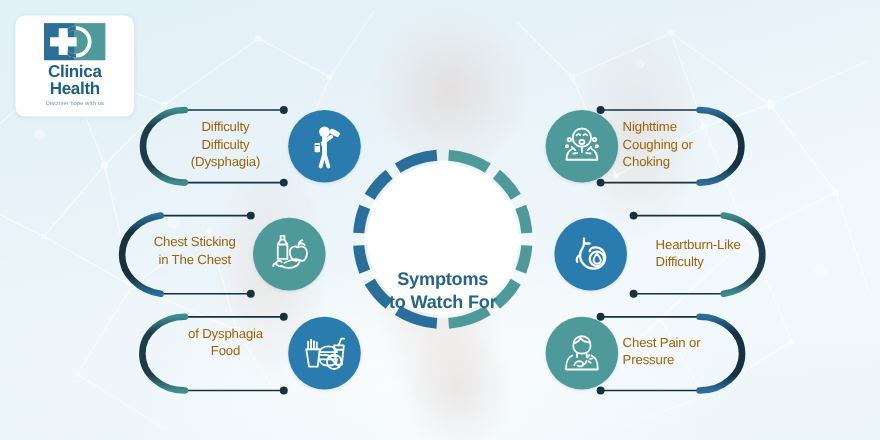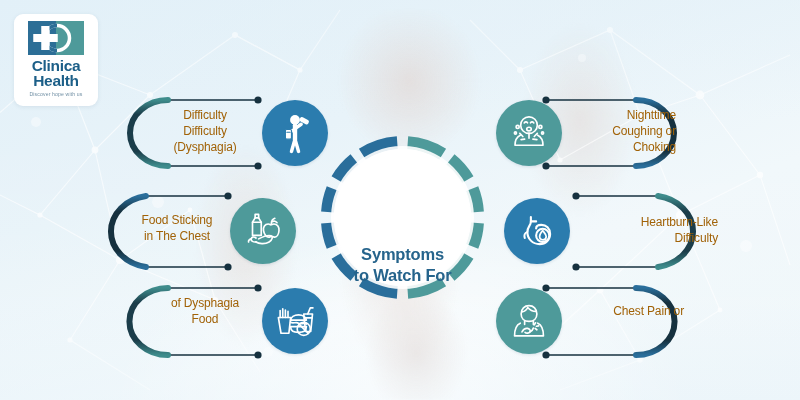--- a/index.html
+++ b/index.html
@@ -37,21 +37,21 @@
   }
   .bg-net{position:absolute;inset:0;opacity:.75;}
   .bg-veil{
     position:absolute;inset:0;
     background:linear-gradient(180deg, rgba(226,240,248,.28) 0%, rgba(255,255,255,.0) 30%, rgba(255,255,255,.10) 75%, rgba(233,244,250,.35) 100%);
   }
 
   
   .logo{position:absolute;left:14px;top:14px;width:96px;height:92px;}
   .logo-card{
-    width:84px;height:92px;border-radius:9px;background:#fff;
+    width:108px;height:92px;border-radius:9px;background:#fff;
     box-shadow:0 1px 4px rgba(40,80,110,.10);
     display:flex;flex-direction:column;align-items:center;
     padding-top:7px;box-sizing:border-box;
   }
   .logo-mark{width:56px;height:34px;display:block;}
   .logo-name{
     font-size:15.5px;font-weight:bold;color:#1c5f88;line-height:.98;
     text-align:center;margin-top:3px;letter-spacing:-.3px;
   }
   .logo-tag{
@@ -80,21 +80,21 @@
     position:absolute;width:66px;height:66px;border-radius:50%;
     display:flex;align-items:center;justify-content:center;
     box-shadow:0 1px 3px rgba(30,70,100,.13);
   }
   .node-icon svg{display:block;}
   .node-label{
     position:absolute;color:#a16207;font-weight:normal;
     font-size:12px;line-height:1.33;letter-spacing:-.15px;
   }
   .node-label.left{text-align:center;}
-  .node-label.right{text-align:right;}
+  .node-label.right{text-align:left;}
 
   .bracket{position:absolute;}
   .connector{position:absolute;}
 </style>
 </head>
 <body>
 
 <div class="stage">
 
   <div class="bg-base"></div>
@@ -286,21 +286,21 @@
         <path d="M24 20 L17 23" stroke-width="4"></path>
         <rect x="29" y="7" width="11" height="5.5" rx="2.2" transform="rotate(28 34 10)" fill="#fff" stroke="none"></rect>
         <rect x="13" y="20" width="7" height="11" rx="1.5" fill="#fff" stroke="#2B7CAE" stroke-width="1.4"></rect>
         <path d="M14.6 23.2 L18.4 23.2" stroke="#2B7CAE" stroke-width="1.2"></path>
       </svg>
     </div>
   </div>
 
   <div class="node">
     <div class="node-label left" style="left:118px;top:213px;width:118px;">
-      <div>Food Sticking</div>
+      <div>Chest Sticking</div>
       <div>in The Chest</div>
     </div>
     <div class="node-icon" style="left:230px;top:198px;background:#4E9A9A;">
       <svg width="42" height="42" viewBox="0 0 48 48" fill="none" stroke="#fff" stroke-width="1.9" stroke-linecap="round" stroke-linejoin="round">
         <path d="M12 14 L12 29 L22 29 L22 14 L19 9 L15 9 Z"></path>
         <path d="M12 14 L22 14"></path>
         <path d="M15 9 L15 5 L19 5 L19 9"></path>
         <path d="M30 16 C26 16 24 19.5 24.6 23.5 C25.2 27.5 28 31 30.5 31 C32 31 32.5 30 34 30 C35.5 30 36 31 37.5 31 C40 31 42 27.5 42.3 23.5 C42.6 19.5 40.5 16 36.5 16 C34.5 16 34 17 33 17 C32 17 31.8 16 30 16 Z"></path>
         <path d="M33.5 16 C33.5 13 34.5 10.5 37.5 9.5"></path>
         <path d="M34 13.5 C36.5 12 39 12.8 40 14.5"></path>
@@ -379,16 +379,17 @@
         <path d="M16 13.5 C19 13 21.5 11 22.5 8.5 C25 11.5 29 13 32 13"></path>
         <path d="M14 26.5 C9.5 28.5 7.5 32 7.5 41 L40.5 41 C40.5 32 38.5 28.5 34 26.5"></path>
         <path d="M19 24.5 L19 28 M29 24.5 L29 28"></path>
         <path d="M16 36.5 C17.5 33.5 20 32 22.5 32.5 C25 33 26 35 25 36.5 C24 38 21 38.5 19.5 37"></path>
         <path d="M25 36.5 C27 35.5 28.5 34 29 32"></path>
         <path d="M30 28.5 L31.5 26 M32.5 30 L35 29.5 M31 32.5 L33 34"></path>
       </svg>
     </div>
     <div class="node-label right" style="left:566px;top:304px;width:118px;">
       <div>Chest Pain or</div>
+      <div>Pressure</div>
     </div>
   </div>
 
 </div>
 
 </body></html>

